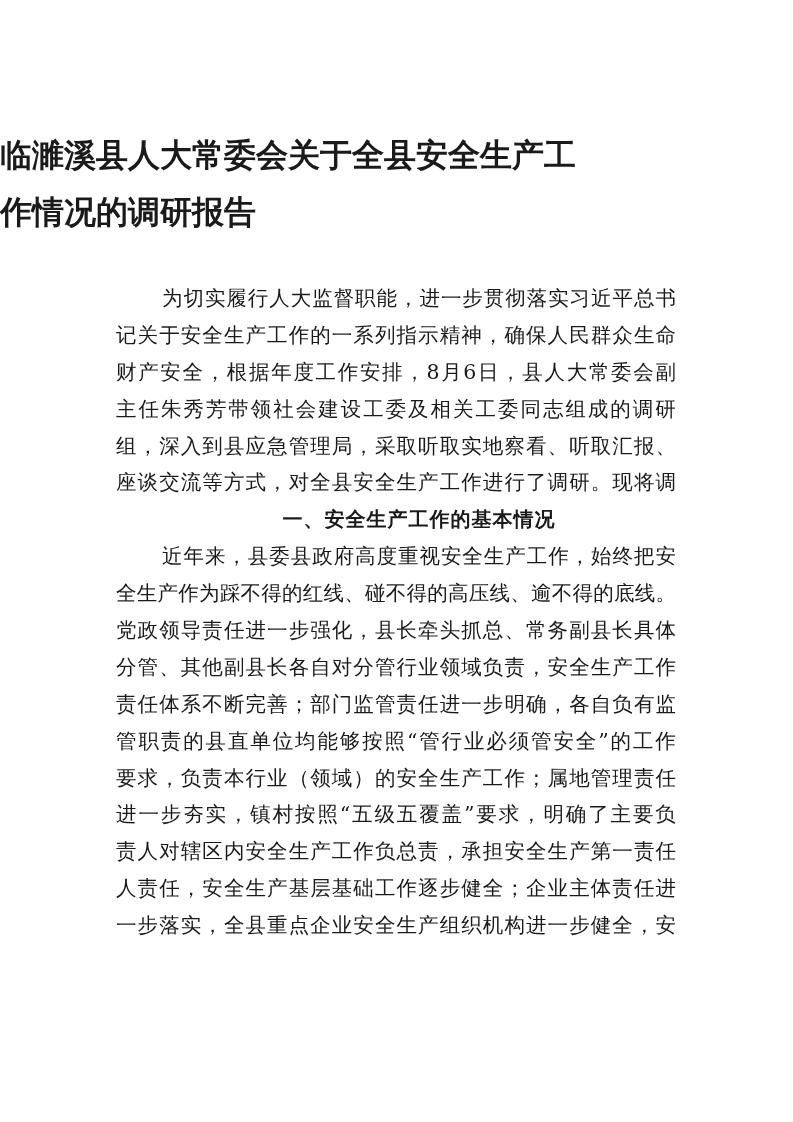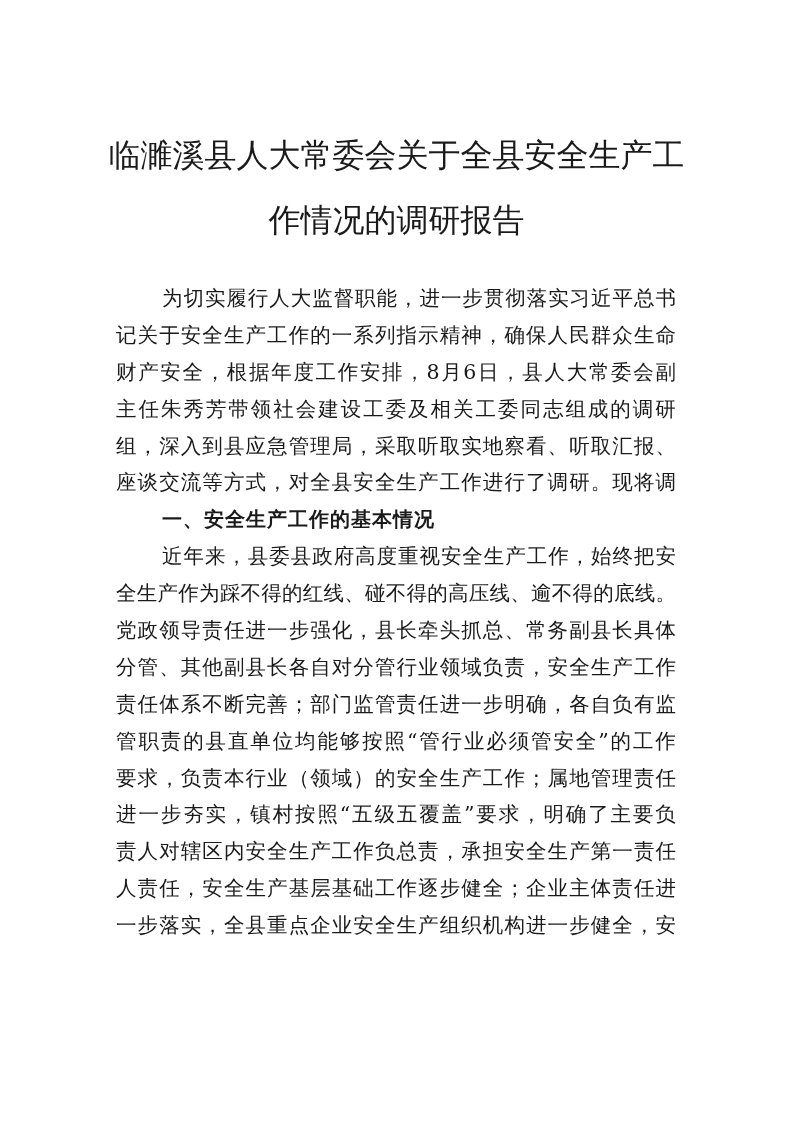--- a/index.html
+++ b/index.html
@@ -1,30 +1,30 @@
 <!DOCTYPE html>
 <html><head>
 <meta charset="utf-8">
 <style>
   html, body { margin: 0; padding: 0; background: #ffffff; }
   body { width: 793px; height: 1122px; position: relative; overflow: hidden;
          font-family: "DejaVu Serif", "Liberation Serif", serif; color: #1a1a1a; }
-  .title { position: absolute; left: 0; width: 793px; text-align: center;
-           font-size: 32px; letter-spacing: 0px; font-weight: normal; line-height: 1; }
+  .title { position: absolute; left: 0; width: 793px; 
+           font-size: 32px; letter-spacing: 0px; font-weight: bold; line-height: 1; }
   .title.l1 { top: 139px; }
-  .title.l2 { top: 204px; }
+  .title.l2 { top: 196px; }
   .body { position: absolute; left: 116px; width: 560px; top: 280px; }
   .line { height: 36.9px; line-height: 36.9px; font-size: 20.5px; white-space: nowrap;
           display: flex; justify-content: space-between; }
   .line.indent { padding-left: 46px; }
   .line.last { justify-content: flex-start; letter-spacing: 8.5px; }
   .line span { display: inline-block; }
   .heading { font-family: "DejaVu Sans", "Liberation Sans", sans-serif; font-weight: bold;
              font-size: 20px; padding-left: 46px; height: 36.9px; line-height: 36.9px;
-             letter-spacing: 1px; }
+             letter-spacing: 1px; text-align: center; }
 </style>
 </head>
 <body>
 
 <div>
   <div class="title l1">临濉溪县人大常委会关于全县安全生产工</div>
   <div class="title l2">作情况的调研报告</div>
 
   <div class="body">
     <div>

